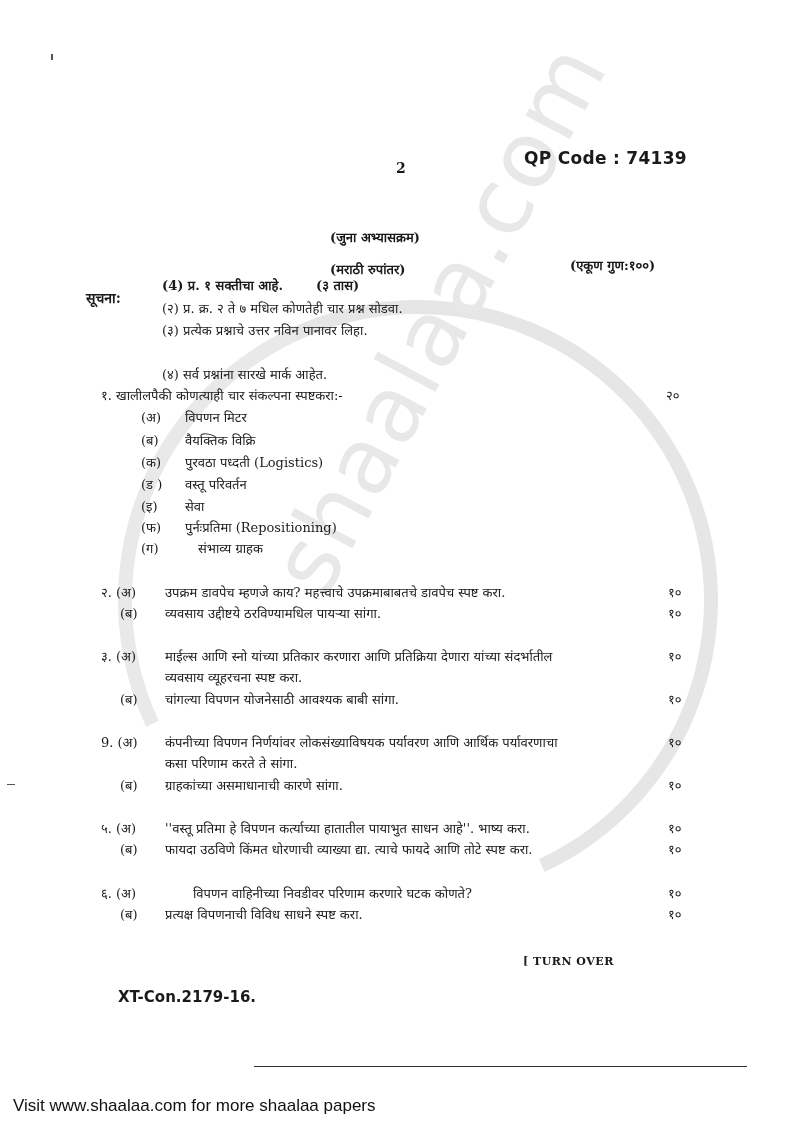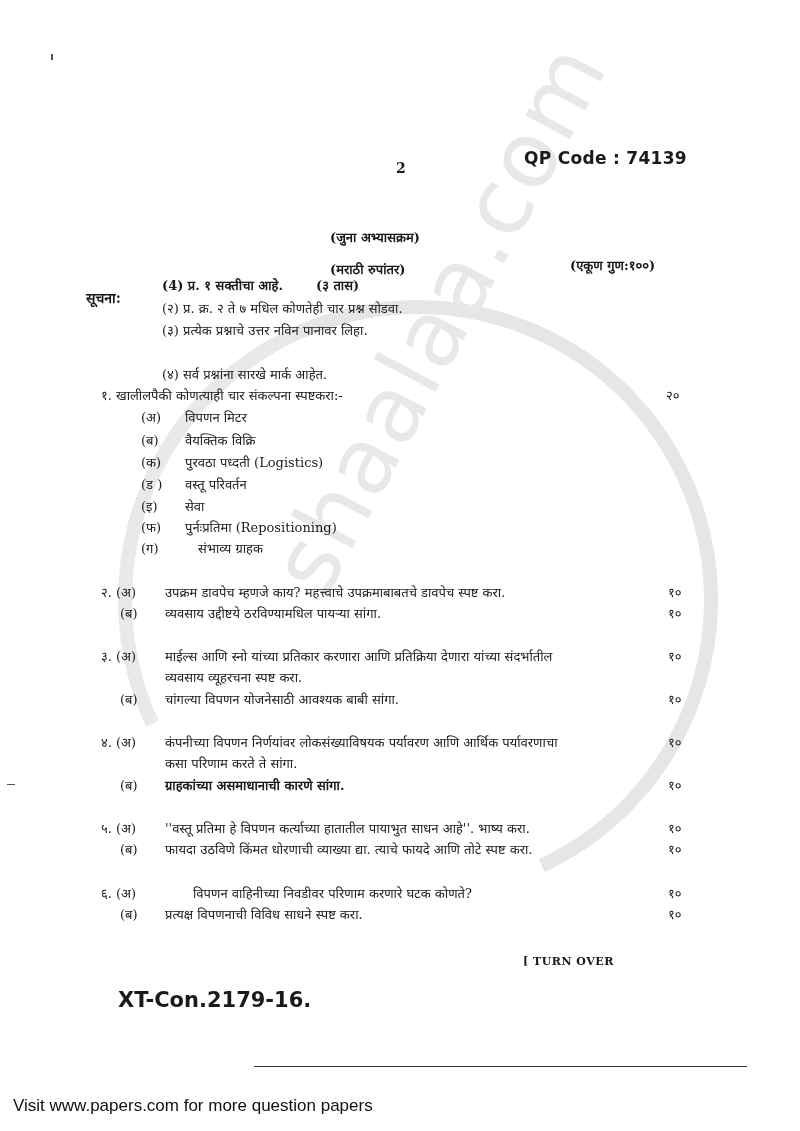--- a/index.html
+++ b/index.html
@@ -26,21 +26,21 @@
     left: 524px; top: 148px; font-family: "DejaVu Sans", sans-serif;
     font-weight: bold; font-size: 17px; letter-spacing: 0.3px;
   }
   .center-head { font-size: 13px; font-weight: bold; width: 200px; margin-top: 20px; }
   .marks-head { left: 562px; top: 256px; font-size: 13px; font-weight: bold; margin-left: 8px; }
   .instr-label { left: 86px; top: 276px; font-size: 14px; font-weight: bold; margin-top: 12px; }
   .instr { left: 162px; font-size: 13px; }
   .q-line { font-size: 13px; white-space: nowrap; }
   .marks { left: 668px; font-size: 13px; text-align: center; }
   .turn-over { left: 523px; top: 955px; font-size: 11px; font-weight: bold; letter-spacing: 0.5px; }
-  .code-foot { left: 118px; top: 988px; font-family: "DejaVu Sans", sans-serif; font-weight: bold; font-size: 21px; }
+  .code-foot { left: 118px; top: 988px; font-family: "DejaVu Sans", sans-serif; font-weight: bold; font-size: 15px; }
   .rule { left: 254px; top: 1066px; width: 493px; height: 1px; background: #333; }
   .visit { left: 13px; top: 1096px; font-family: "Liberation Sans", sans-serif; font-size: 17px; color: #111; }
   .speck { background: #555; }
 </style>
 </head>
 <body>
 
 <div class="watermark"></div>
 <div class="watermark-text">shaalaa.com</div>
 
@@ -86,38 +86,38 @@
 <div class="abs marks" style="top:604px;">१०</div>
 
 <div class="abs q-line" style="left:101px;top:647px;">३. (अ)</div>
 <div class="abs q-line" style="left:165px;top:647px;">माईल्स आणि स्नो यांच्या प्रतिकार करणारा आणि प्रतिक्रिया देणारा यांच्या संदर्भातील</div>
 <div class="abs marks" style="top:647px;">१०</div>
 <div class="abs q-line" style="left:165px;top:668px;">व्यवसाय व्यूहरचना स्पष्ट करा.</div>
 <div class="abs q-line" style="left:120px;top:690px;">(ब)</div>
 <div class="abs q-line" style="left:165px;top:690px;">चांगल्या विपणन योजनेसाठी आवश्यक बाबी सांगा.</div>
 <div class="abs marks" style="top:690px;">१०</div>
 
-<div class="abs q-line" style="left:101px;top:733px;">४. (अ)</div>
+<div class="abs q-line" style="left:101px;top:733px;">9. (अ)</div>
 <div class="abs q-line" style="left:165px;top:733px;">कंपनीच्या विपणन निर्णयांवर लोकसंख्याविषयक पर्यावरण आणि आर्थिक पर्यावरणाचा</div>
 <div class="abs marks" style="top:733px;">१०</div>
 <div class="abs q-line" style="left:165px;top:754px;">कसा परिणाम करते ते सांगा.</div>
 <div class="abs q-line" style="left:120px;top:776px;">(ब)</div>
-<div class="abs q-line" style="left:165px;top:776px;font-weight:bold;">ग्राहकांच्या असमाधानाची कारणे सांगा.</div>
+<div class="abs q-line" style="left:165px;top:776px;">ग्राहकांच्या असमाधानाची कारणे सांगा.</div>
 <div class="abs marks" style="top:776px;">१०</div>
 
 <div class="abs q-line" style="left:101px;top:819px;">५. (अ)</div>
 <div class="abs q-line" style="left:165px;top:819px;">''वस्तू प्रतिमा हे विपणन कर्त्याच्या हातातील पायाभुत साधन आहे''. भाष्य करा.</div>
 <div class="abs marks" style="top:819px;">१०</div>
 <div class="abs q-line" style="left:120px;top:840px;">(ब)</div>
 <div class="abs q-line" style="left:165px;top:840px;">फायदा उठविणे किंमत धोरणाची व्याख्या द्या. त्याचे फायदे आणि तोटे स्पष्ट करा.</div>
 <div class="abs marks" style="top:840px;">१०</div>
 
 <div class="abs q-line" style="left:101px;top:884px;">६. (अ)</div>
 <div class="abs q-line" style="left:165px;top:884px;margin-left:28px;">विपणन वाहिनीच्या निवडीवर परिणाम करणारे घटक कोणते?</div>
 <div class="abs marks" style="top:884px;">१०</div>
 <div class="abs q-line" style="left:120px;top:905px;">(ब)</div>
 <div class="abs q-line" style="left:165px;top:905px;">प्रत्यक्ष विपणनाची विविध साधने स्पष्ट करा.</div>
 <div class="abs marks" style="top:905px;">१०</div>
 
 <div class="abs turn-over">[ TURN OVER</div>
 <div class="abs code-foot">XT-Con.2179-16.</div>
 <div class="abs rule"></div>
-<div class="abs visit">Visit www.papers.com for more question papers</div>
+<div class="abs visit">Visit www.shaalaa.com for more shaalaa papers</div>
 
 </body></html>

